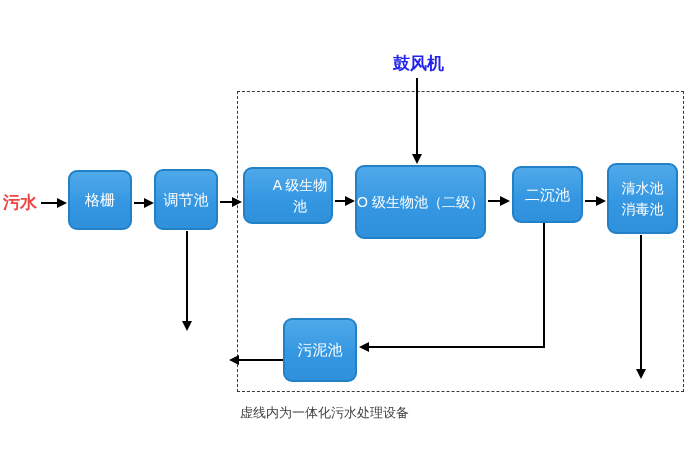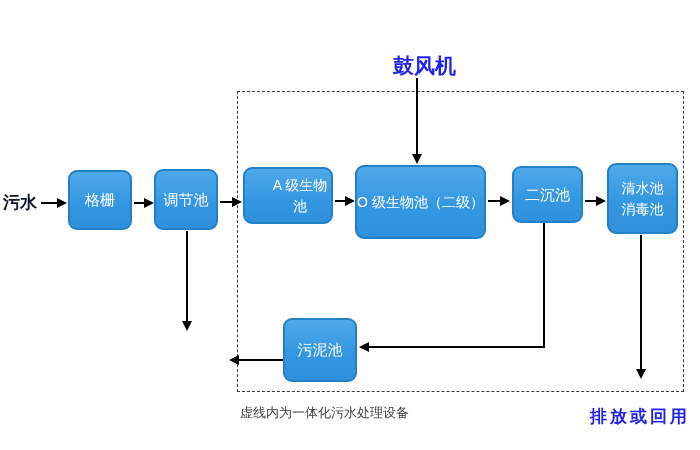--- a/index.html
+++ b/index.html
@@ -30,32 +30,32 @@
   .arr-l{position:absolute;width:0;height:0;border-top:5px solid transparent;border-bottom:5px solid transparent;border-right:10px solid #000;}
   .arr-d{position:absolute;width:0;height:0;border-left:5px solid transparent;border-right:5px solid transparent;border-top:10px solid #000;}
   
   .dashed-box{
     position:absolute;
     left:237px;top:91px;width:447px;height:301px;
     border:1px dashed #3a3a3a;
     box-sizing:border-box;
   }
   .lbl{position:absolute;white-space:nowrap;}
-  .lbl-black-bold{color:#0f172a;font-weight:bold;font-size:17px;}
+  .lbl-black-bold{color:#ef4444;font-weight:bold;font-size:17px;}
   .lbl-blue-bold{color:#2222ee;font-weight:bold;}
   .caption{color:#404040;font-size:13px;}
 </style>
 </head>
 <body>
 
 <div id="canvas">
 
   <div class="dashed-box"></div>
 
-  <div class="lbl lbl-blue-bold" style="left:393px;top:52px;font-size:21px;">鼓风机</div>
+  <div class="lbl lbl-blue-bold" style="left:393px;top:52px;font-size:17px;">鼓风机</div>
 
   <div class="lbl lbl-black-bold" style="left:3px;top:191px;">污水</div>
 
   <div class="pbox" style="left:68px;top:170px;width:64px;height:60px;">
     <span>格栅</span>
   </div>
 
   <div class="pbox" style="left:154px;top:169px;width:64px;height:61px;">
     <span>调节池</span>
   </div>
@@ -133,15 +133,14 @@
   </div>
 
   <div>
     <div class="vline" style="left:640px;top:235px;height:135px;"></div>
     <div class="arr-d" style="left:636px;top:369px;"></div>
   </div>
 
 
   <div class="lbl caption" style="left:240px;top:404px;">虚线内为一体化污水处理设备</div>
 
-  <div class="lbl lbl-blue-bold" style="left:590px;top:405px;font-size:17px;letter-spacing:3px;">排放或回用</div>
 
 </div>
 
 </body></html>

